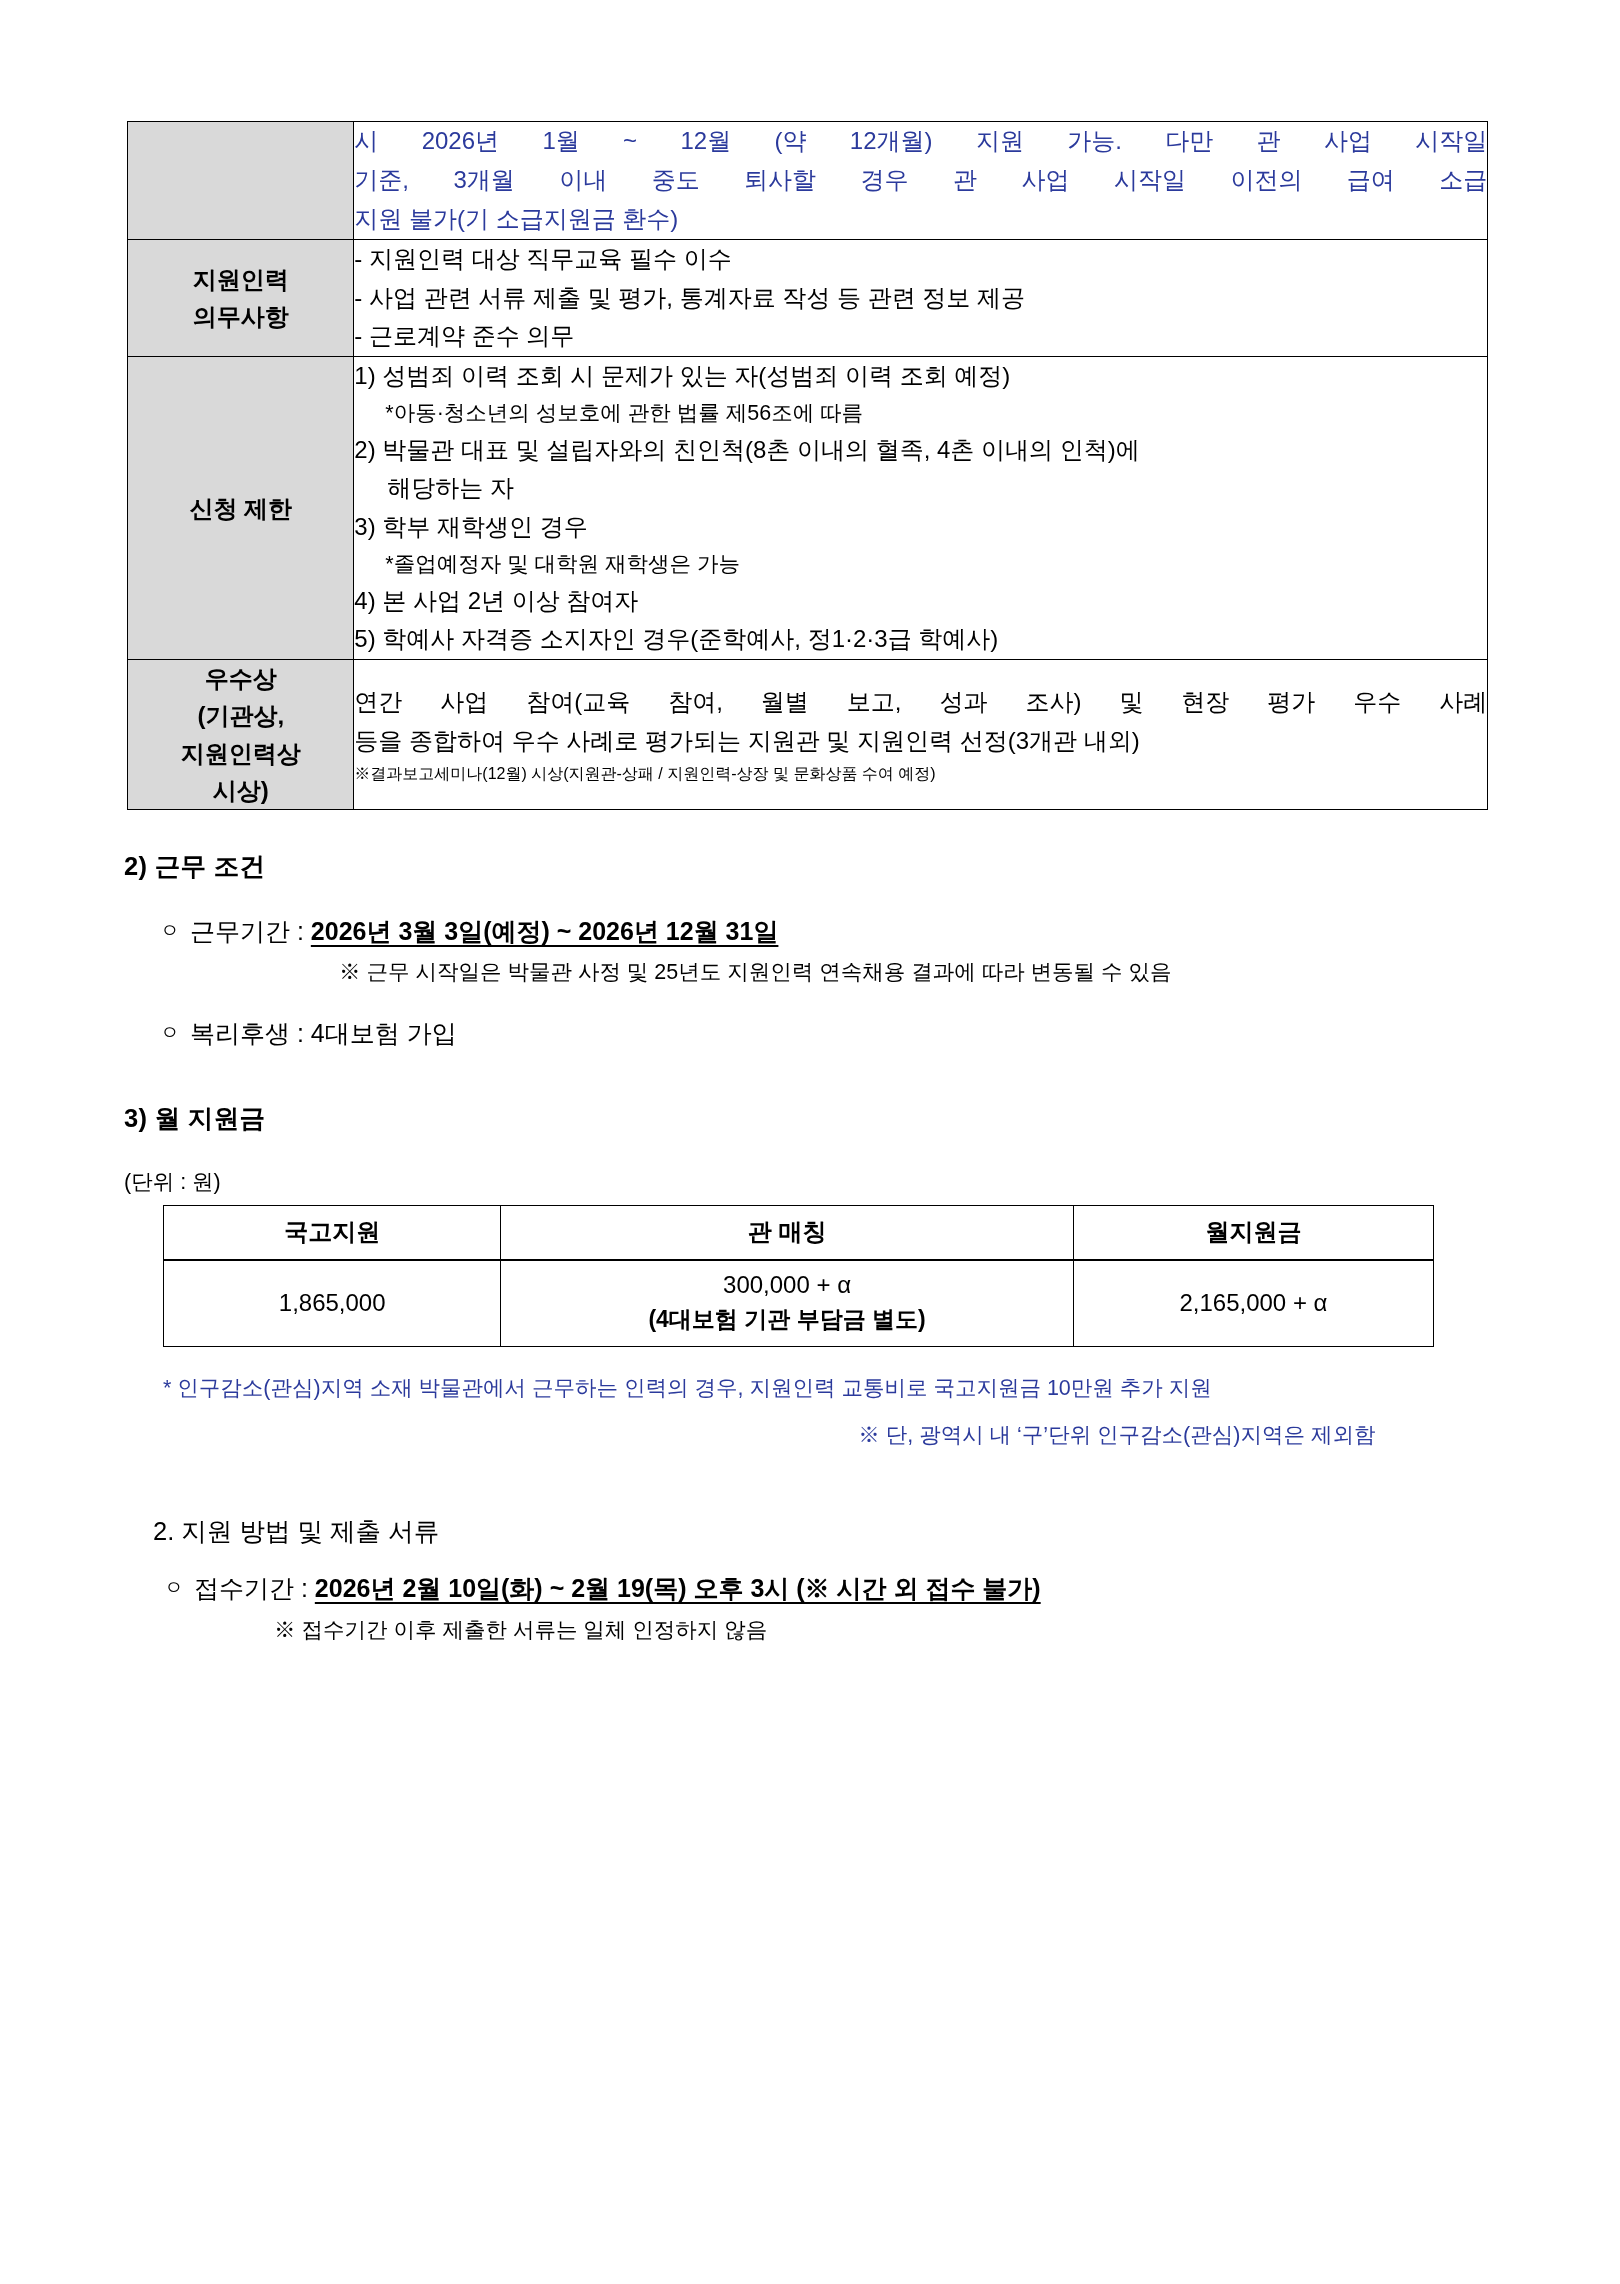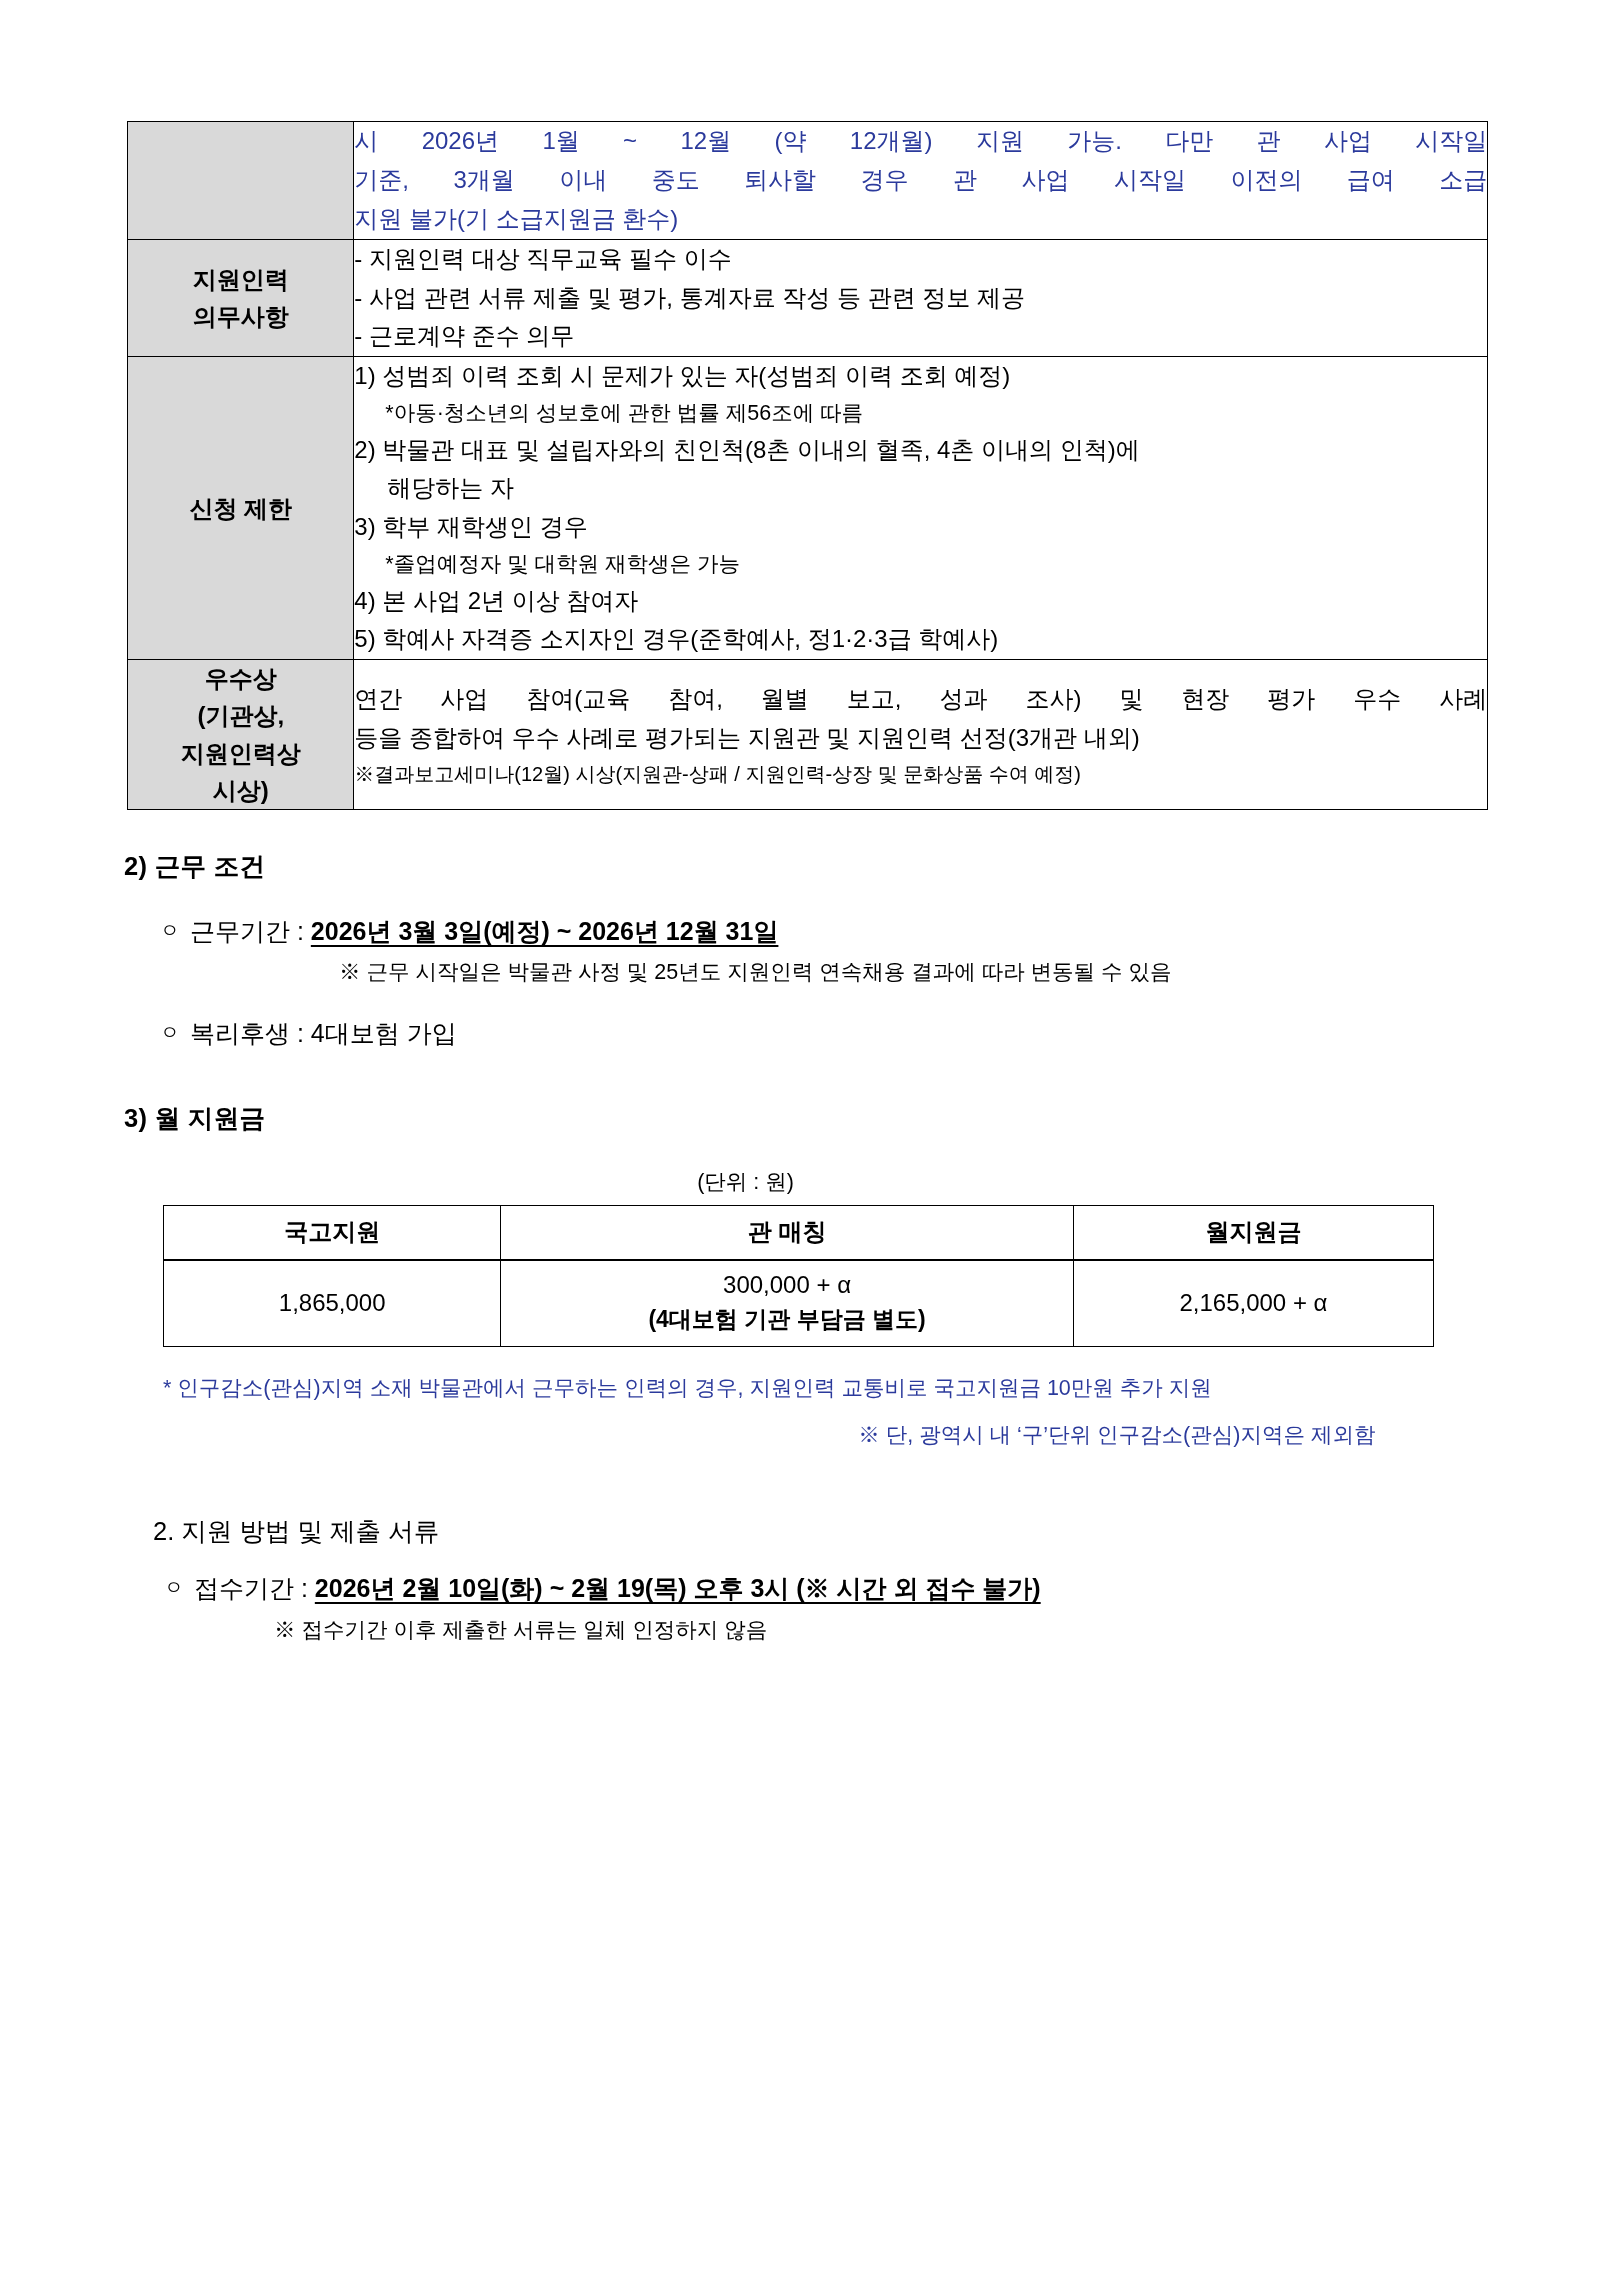--- a/index.html
+++ b/index.html
@@ -70,21 +70,21 @@
     display: block;
     padding-left: 33px;
   }
   .hang {
     display: block;
     padding-left: 34px;
     text-indent: -34px;
   }
   .small-note {
     display: block;
-    font-size: 20px;
+    font-size: 16px;
     line-height: 1.6;
   }
 
   
   .section {
     margin-top: 39px;
   }
   .section-title {
     font-size: 25.5px;
     font-weight: bold;
@@ -108,21 +108,21 @@
     text-underline-offset: 4.6px;
   }
   .note-indent {
     font-size: 21.5px;
     margin-top: 9px;
     margin-left: 215px;
   }
 
   
   .unit-right {
-    text-align: center;
+    text-align: left;
     font-size: 21.5px;
     margin-top: 31px;
     margin-right: 28px;
   }
   table.money-table {
     width: 1237px;
     border-collapse: collapse;
     table-layout: fixed;
     margin: 9px auto 0 39px;
   }

